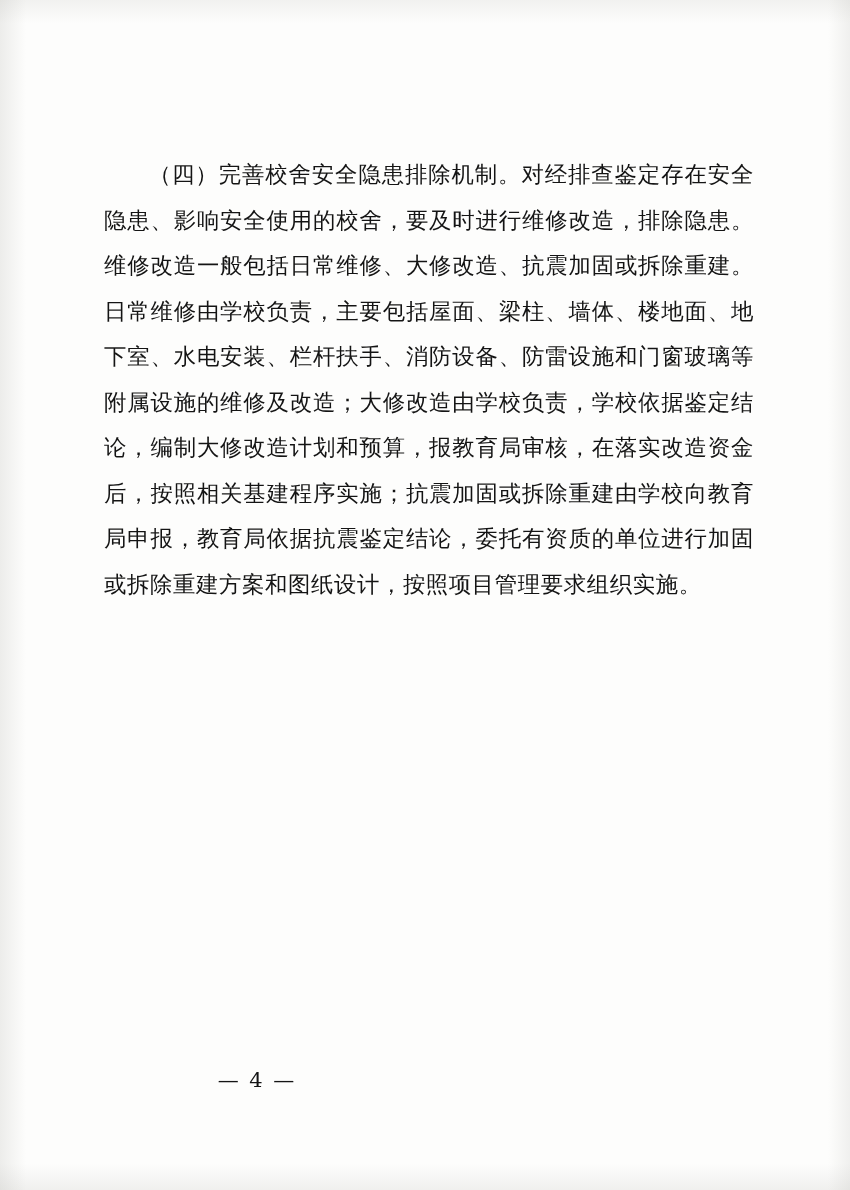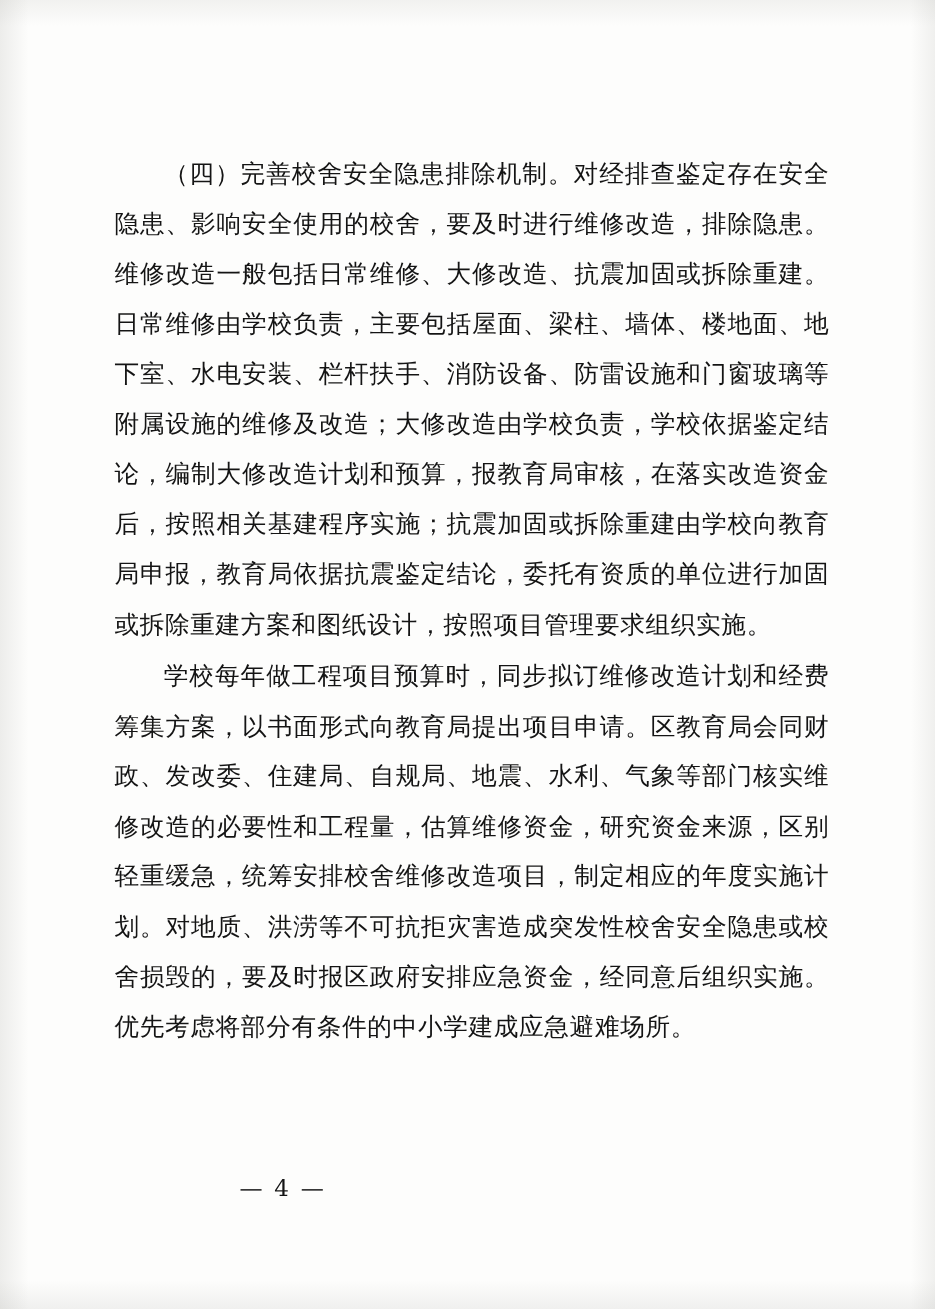--- a/index.html
+++ b/index.html
@@ -32,21 +32,21 @@
     pointer-events: none;
     background:
       linear-gradient(to right, rgba(170,170,165,0.20) 0px, rgba(255,255,255,0) 26px),
       linear-gradient(to left, rgba(170,170,165,0.16) 0px, rgba(255,255,255,0) 22px),
       linear-gradient(to bottom, rgba(170,170,165,0.14) 0px, rgba(255,255,255,0) 24px),
       linear-gradient(to top, rgba(170,170,165,0.16) 0px, rgba(255,255,255,0) 26px);
   }
   .body-area {
     position: absolute;
     left: 104px;
-    top: 136px;
+    top: 152px;
     width: 650px;
   }
   p.para {
     margin: 0 0 2px 0;
     font-size: 22.4px;
     line-height: 45.5px;
     letter-spacing: 0.6px;
     text-align: justify;
     text-justify: inter-ideograph;
     text-indent: 2em;
@@ -69,20 +69,19 @@
     transform: translateX(-168px);
   }
 </style>
 </head>
 <body>
 
 <div class="page">
 
   <div class="body-area">
     <p class="para">（四）完善校舍安全隐患排除机制。对经排查鉴定存在安全隐患、影响安全使用的校舍，要及时进行维修改造，排除隐患。维修改造一般包括日常维修、大修改造、抗震加固或拆除重建。日常维修由学校负责，主要包括屋面、梁柱、墙体、楼地面、地下室、水电安装、栏杆扶手、消防设备、防雷设施和门窗玻璃等附属设施的维修及改造；大修改造由学校负责，学校依据鉴定结论，编制大修改造计划和预算，报教育局审核，在落实改造资金后，按照相关基建程序实施；抗震加固或拆除重建由学校向教育局申报，教育局依据抗震鉴定结论，委托有资质的单位进行加固或拆除重建方案和图纸设计，按照项目管理要求组织实施。</p>
-    <p class="para">学校每年做工程项目预算时，同步拟订维修改造计划和经费筹集方案，以书面形式向教育局提出项目申请。区教育局会同财政、发改委、住建局、自规局、地震、水利、气象等部门核实维修改造的必要性和工程量，估算维修资金，研究资金来源，区别轻重缓急，统筹安排校舍维修改造项目，制定相应的年度实施计划。对地质、洪涝等不可抗拒灾害造成突发性校舍安全隐患或校舍损毁的，要及时报区政府安排应急资金，经同意后组织实施。优先考虑将部分有条件的中小学建成应急避难场所。</p>
   </div>
 
   <div class="footer">
     <span class="page-number">— 4 —</span>
   </div>
 
 </div>
 
 </body></html>

